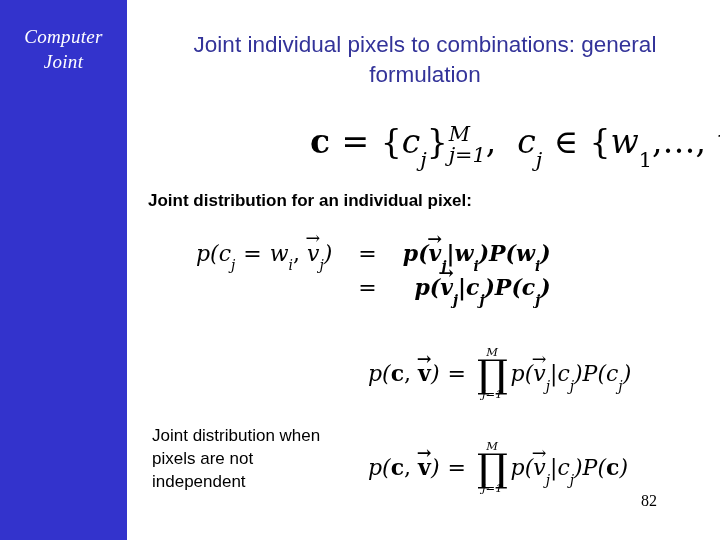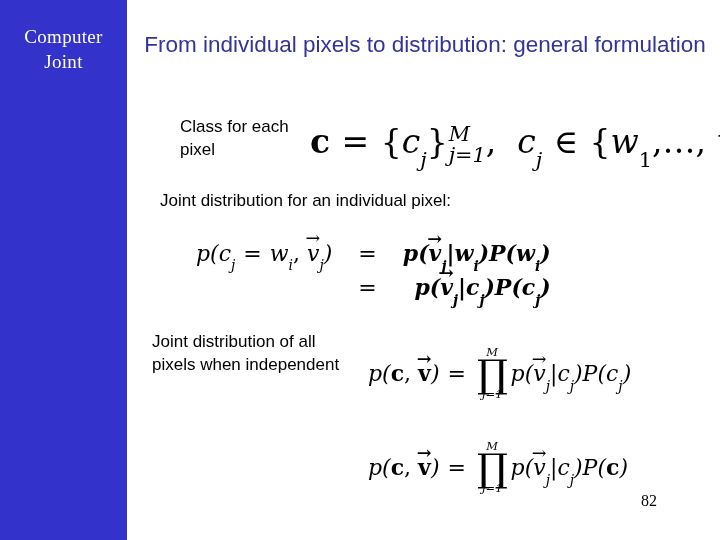--- a/index.html
+++ b/index.html
@@ -29,20 +29,21 @@
     position: absolute;
     left: 0;
     top: 24px;
     width: 127px;
     text-align: center;
     color: #ffffff;
     font-family: "Liberation Serif", serif;
     font-size: 19px;
     line-height: 25px;
     letter-spacing: 0.3px;
+    font-style: italic;
   }
 
   
   #title {
     position: absolute;
     left: 140px;
     top: 30px;
     width: 570px;
     text-align: center;
     color: #333399;
@@ -54,21 +55,21 @@
   
   .body-text {
     position: absolute;
     color: #000000;
     font-size: 17px;
     line-height: 23px;
     font-weight: normal;
   }
 
   #label-class-for    { left: 180px; top: 115px; width: 120px; }
-  #label-joint-single { left: 160px; top: 189px; width: 430px; }
+  #label-joint-single { left: 148px; top: 189px; width: 430px; font-weight: bold; }
   #label-joint-indep  { left: 152px; top: 330px; width: 190px; }
   #label-joint-dep    { left: 152px; top: 424px; width: 190px; }
 
   
   .math {
     position: absolute;
     font-family: "DejaVu Serif", "Liberation Serif", serif;
     color: #000000;
     font-style: italic;
     white-space: nowrap;
@@ -196,23 +197,22 @@
 
 <div id="slide">
 
   <div id="sidebar">
     <div id="sidebar-label">
       <span>Computer</span><br>
       <span>Joint</span>
     </div>
   </div>
 
-  <div id="title">From individual pixels to distribution: general formulation</div>
-
-  <div id="label-class-for" class="body-text">Class for each pixel</div>
+  <div id="title">Joint individual pixels to combinations: general formulation</div>
+
 
   <div id="formula-class" class="math">
     <span class="bold">c</span><span class="op"> = </span><span class="up">{</span><span>c<sub>j</sub></span><span class="up">}</span><span class="limits"><span class="hi">M</span><span class="lo">j=1</span></span><span class="up">,&nbsp;&nbsp;</span><span>c<sub>j</sub></span><span class="op">&nbsp;∈&nbsp;</span><span class="up">{</span><span>w<sub class="up">1</sub></span><span class="up">,…,&nbsp;</span><span>w<sub>K</sub></span><span class="up">}</span>
   </div>
 
   <div id="label-joint-single" class="body-text">Joint distribution for an individual pixel:</div>
 
   <div id="formula-joint-single" class="math">
     <table>
       <tbody>
@@ -229,26 +229,26 @@
         <td class="lhs"></td>
         <td class="rel">=</td>
         <td class="rhs">
           p(<span class="vec">v<span class="arrow">→</span></span><sub>j</sub><span class="up">|</span>c<sub>j</sub>)P(c<sub>j</sub>)
         </td>
       </tr>
     </tbody>
       </table>
   </div>
 
-  <div id="label-joint-indep" class="body-text">Joint distribution of all pixels when independent</div>
 
   <div id="formula-indep" class="math formula-prod">
     p(<span class="bold">c</span><span class="up">,&nbsp;</span><span class="vec bold">v<span class="arrow">→</span></span>)<span class="op"> = </span><span class="bigprod"><span class="sup-lim">M</span><span class="glyph">∏</span><span class="sub-lim">j=1</span></span>p(<span class="vec">v<span class="arrow">→</span></span><sub>j</sub><span class="up">|</span>c<sub>j</sub>)P(c<sub>j</sub>)
   </div>
 
+  <div id="label-joint-dep" class="body-text">Joint distribution when pixels are not independent</div>
 
   <div id="formula-dep" class="math formula-prod">
     p(<span class="bold">c</span><span class="up">,&nbsp;</span><span class="vec bold">v<span class="arrow">→</span></span>)<span class="op"> = </span><span class="bigprod"><span class="sup-lim">M</span><span class="glyph">∏</span><span class="sub-lim">j=1</span></span>p(<span class="vec">v<span class="arrow">→</span></span><sub>j</sub><span class="up">|</span>c<sub>j</sub>)P(<span class="bold">c</span>)
   </div>
 
   <div id="page-number">82</div>
 
 </div>
 
 </body></html>

